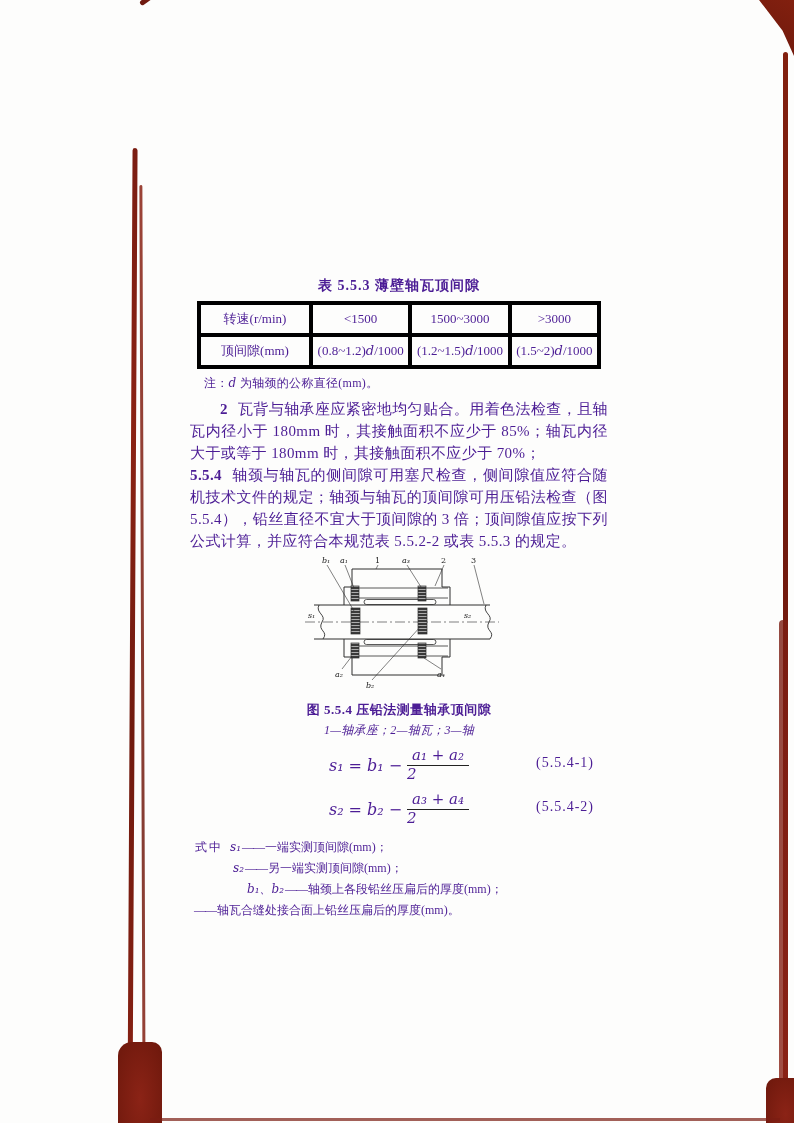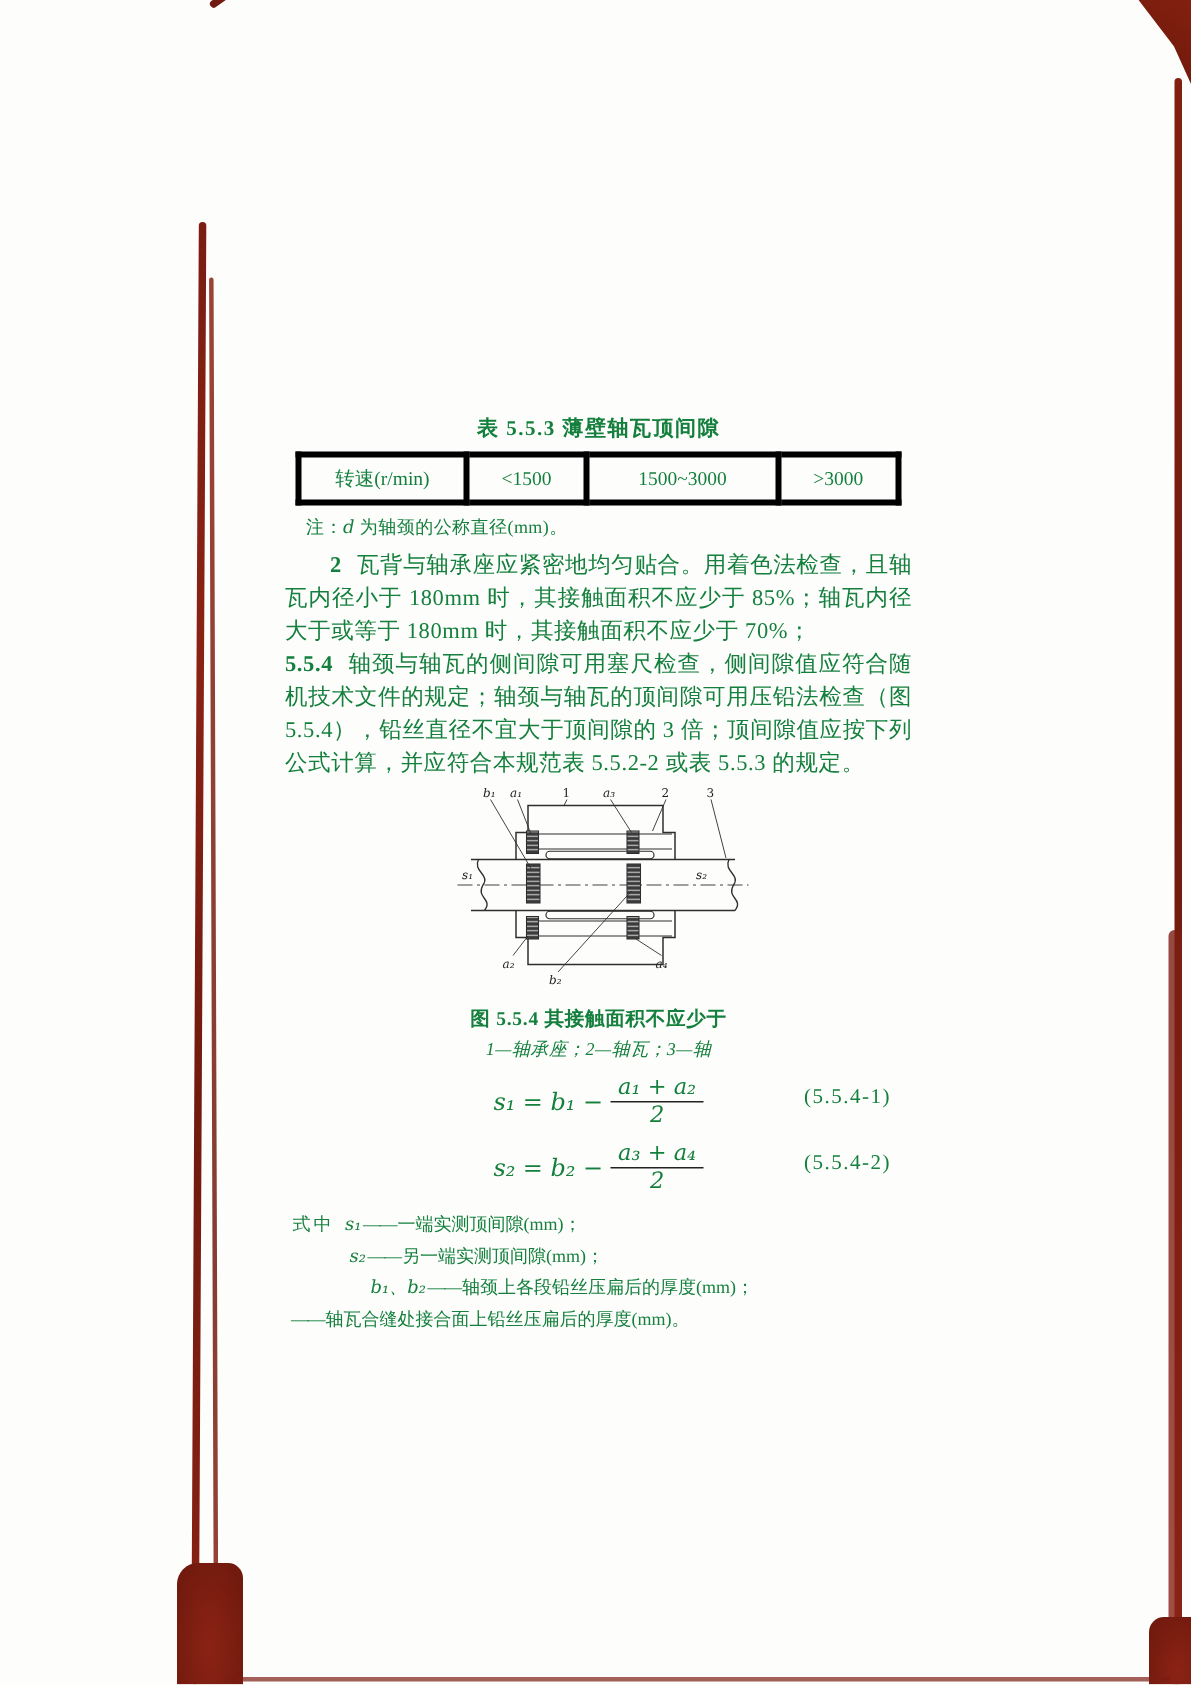--- a/index.html
+++ b/index.html
@@ -1,18 +1,18 @@
 <!DOCTYPE html>
 <html><head>
 <meta charset="utf-8">
 <style>
   * { margin:0; padding:0; box-sizing:border-box; }
   html,body { width:794px; }
   body { font-family:"Liberation Serif","DejaVu Serif",serif; background:#ffffff; }
-  .page { position:relative; width:794px; height:1123px; background:#fdfdfc; overflow:hidden; color:#15803d; }
+  .page { position:relative; width:794px; height:1123px; background:#fdfdfc; overflow:hidden; color:#4c1d95; }
 
   
   .art { position:absolute; background:#7b1d12; }
   .art-tl { left:139px; top:2px; width:50px; height:5px; transform:rotate(-35deg); transform-origin:left top; border-radius:3px; background:linear-gradient(90deg,#6f1a10,#8b2316); }
   .art-tr { left:756px; top:0; width:38px; height:56px; background:linear-gradient(210deg,#82200f,#6d180c); clip-path:polygon(8% 0,100% 0,100% 100%,70% 55%); }
   .art-l1 { left:130px; top:148px; width:5px; height:975px; border-radius:3px; background:linear-gradient(180deg,#7b1d12 0%,#8a2214 30%,#701a0e 60%,#8a2214 100%); transform:rotate(0.3deg); }
   .art-l2 { left:141px; top:185px; width:3px; height:930px; border-radius:2px; opacity:.85; background:linear-gradient(180deg,#8a2214,#701a0e 70%,#8a2214); transform:rotate(-0.2deg); }
   .art-bl { left:118px; top:1042px; width:44px; height:81px; border-radius:14px 10px 0 0; background:radial-gradient(ellipse at 50% 70%,#8b2316,#6d180c); }
   .art-r1 { left:783px; top:52px; width:5px; height:1071px; border-radius:3px; background:linear-gradient(180deg,#82200f,#701a0e 45%,#8a2214); }
   .art-r2 { left:779px; top:620px; width:9px; height:503px; opacity:.8; border-radius:4px; background:linear-gradient(180deg,#7b1d12,#8b2316); }
@@ -40,21 +40,21 @@
   .clause { margin-top:0; }
 
   
   .fig-wrap { width:200px; margin:3px 0 0 112px; }
   .fig-caption { text-align:center; font-weight:bold; font-size:13px; letter-spacing:.5px; margin-top:4px; }
   .fig-legend { text-align:center; font-size:12px; margin-top:3px; letter-spacing:.3px;font-style:italic; }
 
   
   .formula-row { position:relative; height:36px; margin-top:8px; display:flex; align-items:center; justify-content:center; }
   .formula { font-family:"DejaVu Serif",serif; font-style:italic; font-size:16px; display:flex; align-items:center; gap:5px; }
-  .frac { display:inline-block; text-align:center; vertical-align:middle; font-size:15px; line-height:17px; }
+  .frac { display:inline-block; text-align:left; vertical-align:middle; font-size:15px; line-height:17px; }
   .frac .num { display:block; padding:0 5px 1px; border-bottom:1.3px solid #222; }
   .frac .den { display:block; }
   .ftag { position:absolute; right:14px; top:8px; font-style:normal; font-size:14px; letter-spacing:1px; }
 
   
   .defs { margin-top:10px; font-size:12px; }
   .def-line { display:flex; line-height:21px; margin-top:0; }
   .def-lead { width:35px; margin-left:5px; letter-spacing:2px; }
   .def-sym { font-family:"DejaVu Serif",serif; font-style:italic; }
   .def-dash { letter-spacing:-1px; margin:0 1px; }
@@ -88,20 +88,26 @@
 
     <div class="tbl-title">表 5.5.3  薄壁轴瓦顶间隙</div>
 
     <table class="spec">
       <tbody>
           <tr>
         <td class="hdr">转速(r/min)</td>
         <td>&lt;1500</td>
         <td>1500~3000</td>
         <td>&gt;3000</td>
+      </tr>
+      <tr>
+        <td class="hdr">顶间隙(mm)</td>
+        <td><span>(0.8~1.2)</span><span class="var">d</span><span>/1000</span></td>
+        <td><span>(1.2~1.5)</span><span class="var">d</span><span>/1000</span></td>
+        <td><span>(1.5~2)</span><span class="var">d</span><span>/1000</span></td>
       </tr>
     </tbody>
       </table>
 
     <div class="tbl-note"><span>注：</span><span class="var">d</span><span> 为轴颈的公称直径(mm)。</span></div>
 
     <p class="body-p indent p2"><span class="pnum">2</span><span>瓦背与轴承座应紧密地均匀贴合。用着色法检查，且轴瓦内径小于 180mm 时，其接触面积不应少于 85%；轴瓦内径大于或等于 180mm 时，其接触面积不应少于 70%；</span></p>
 
 
     <p class="body-p clause"><span class="pnum">5.5.4</span><span>轴颈与轴瓦的侧间隙可用塞尺检查，侧间隙值应符合随机技术文件的规定；轴颈与轴瓦的顶间隙可用压铅法检查（图5.5.4），铅丝直径不宜大于顶间隙的 3 倍；顶间隙值应按下列公式计算，并应符合本规范表 5.5.2-2 或表 5.5.3 的规定。</span></p>
@@ -164,21 +170,21 @@
         <text x="139" y="8">2</text>
         <text x="169" y="8">3</text>
         <text class="it" x="6" y="63">s₁</text>
         <text class="it" x="162" y="63">s₂</text>
         <text class="it" x="33" y="122">a₂</text>
         <text class="it" x="64" y="133">b₂</text>
         <text class="it" x="135" y="122">a₄</text>
       </svg>
     </div>
 
-    <div class="fig-caption">图 5.5.4  其接触面积不应少于</div>
+    <div class="fig-caption">图 5.5.4  压铅法测量轴承顶间隙</div>
     <div class="fig-legend">1—轴承座；2—轴瓦；3—轴</div>
 
     <div class="formula-row">
       <span class="formula">
         <span>s₁</span>
         <span>=</span>
         <span>b₁</span>
         <span>−</span>
         <span class="frac">
           <span class="num">a₁ + a₂</span>

